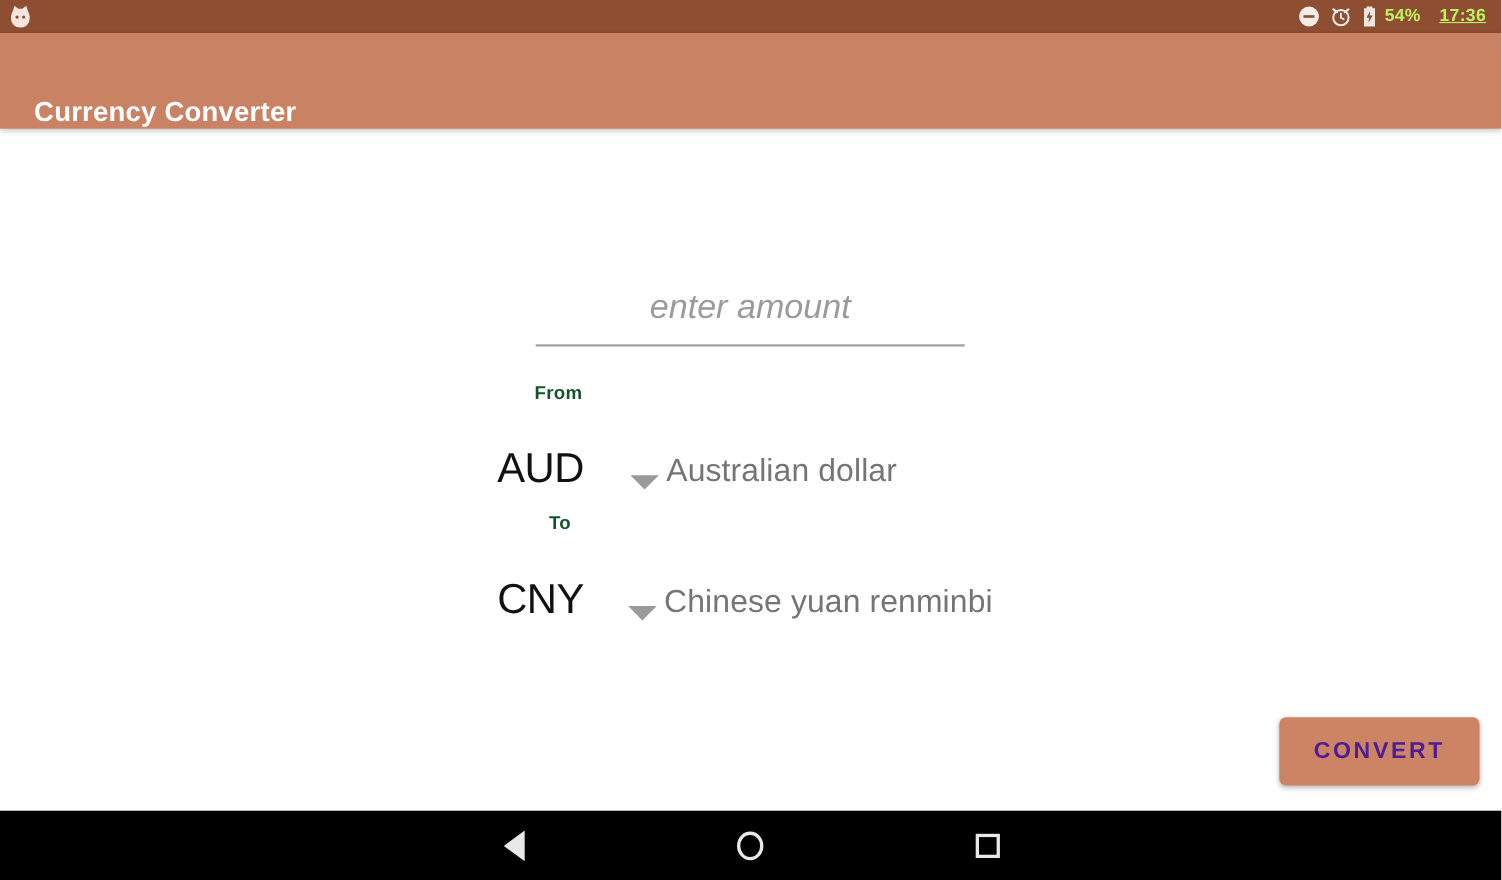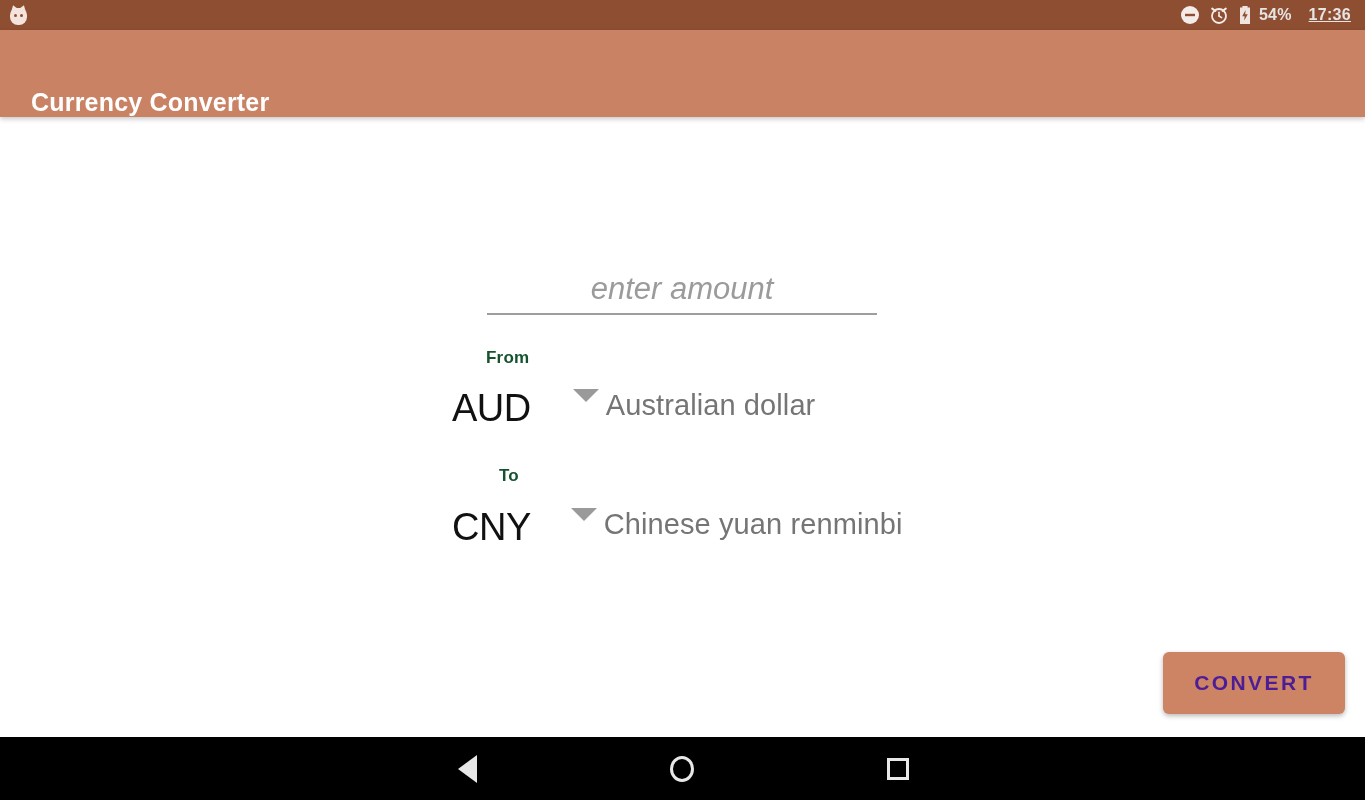--- a/index.html
+++ b/index.html
@@ -66,21 +66,21 @@
     border-radius: 50%;
     background: #8e4e32;
   }
   .notif-icon .eye-l { left: 5px; }
   .notif-icon .eye-r { right: 5px; }
 
   .status-right {
     display: flex;
     align-items: center;
     gap: 9px;
-    color: #e5e5e5;
+    color: #bef264;
     font-size: 16px;
     font-weight: bold;
     letter-spacing: .2px;
   }
   .sicon { display: block; }
 
   .battery-pct { margin-left: -2px; }
   .status-time { margin-left: 8px; letter-spacing: .3px; text-decoration: underline; }
 
   
@@ -128,21 +128,21 @@
   .amount-input {
     width: 100%;
     border: 0;
     outline: 0;
     background: transparent;
     text-align: center;
     font-family: "Liberation Sans", sans-serif;
     font-size: 31px;
     font-style: italic;
     color: #2b2b2b;
-    padding-bottom: 6px;
+    padding-bottom: 16px;
   }
   .amount-input::placeholder {
     color: #9b9b9b;
     font-style: italic;
     opacity: 1;
   }
 
   
   .field-label {
     position: absolute;
@@ -153,21 +153,21 @@
   }
   .label-from { left: 486px; top: 231px; }
   .label-to   { left: 499px; top: 349px; }
 
   
   .currency-row {
     position: absolute;
     left: 452px;
     height: 56px;
     display: flex;
-    align-items: flex-start;
+    align-items: flex-end;
   }
   .row-from { top: 272px; }
   .row-to   { top: 391px; }
 
   .currency-code {
     font-size: 38px;
     color: #111111;
     line-height: 1;
     min-width: 0;
     white-space: nowrap;

